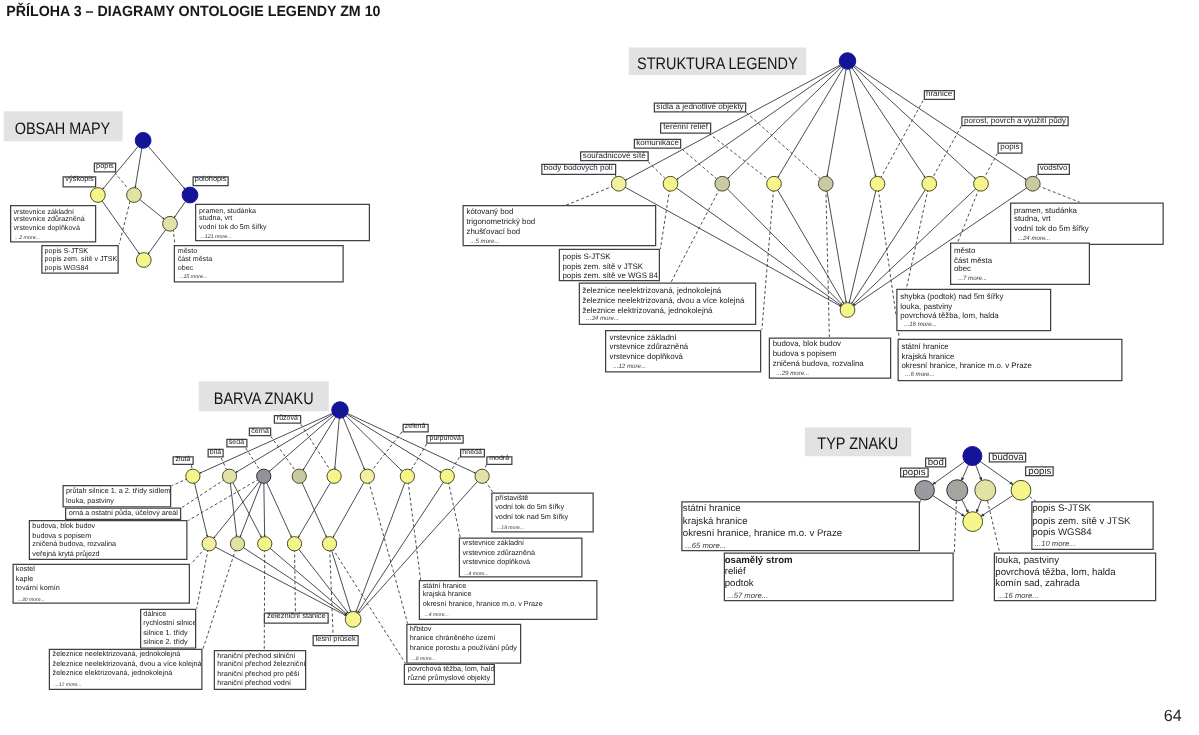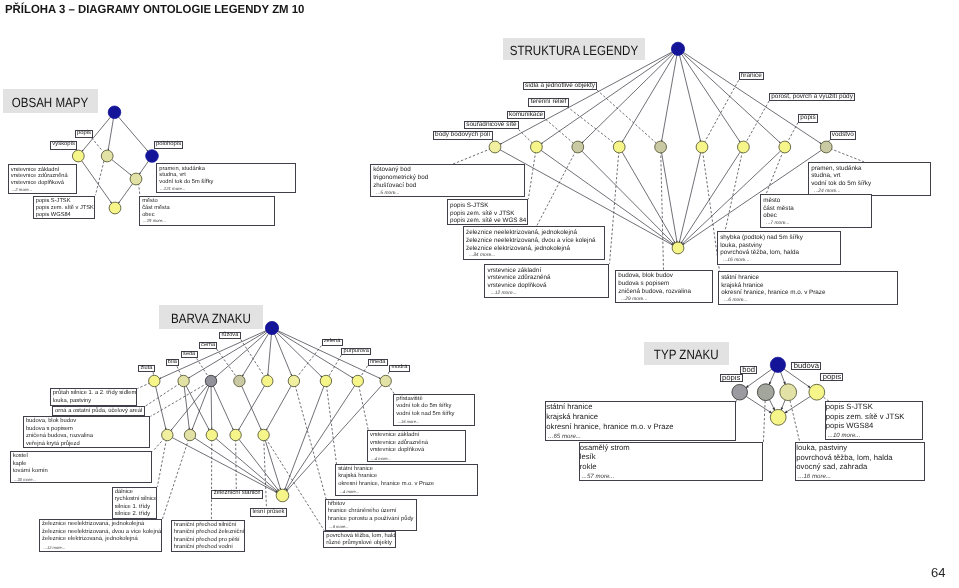--- a/index.html
+++ b/index.html
@@ -476,32 +476,32 @@
       <div class="lbl auto" style="left: 820.4px; top: 372.7px; height: 8px;">
         <span style="font-size: 7.7px;">popis</span>
       </div>
       <div class="dbox" style="left: 545.3px; top: 401.4px; width: 190.3px; height: 39.4px;">
         <div style="font-size: 7.7px; line-height: 9.7px;">státní hranice</div>
         <div style="font-size: 7.7px; line-height: 9.7px;">krajská hranice</div>
         <div style="font-size: 7.7px; line-height: 9.7px;">okresní hranice, hranice m.o. v Praze</div>
         <div class="more" style="font-size: 6.13px; line-height: 9.7px; padding-left: 2px;">...65 more...</div>
       </div>
       <div class="dbox" style="left: 578.8px; top: 441.7px; width: 184.6px; height: 39.4px;">
-        <div style="font-size: 7.7px; line-height: 9.7px;">osamělý strom</div>
-        <div style="font-size: 7.7px; line-height: 9.7px;">lesík</div>
-        <div style="font-size: 7.7px; line-height: 9.7px;">rokle</div>
+        <div style="font-size: 7.7px; line-height: 9.7px; font-weight: bold;">osamělý strom</div>
+        <div style="font-size: 7.7px; line-height: 9.7px;">reliéf</div>
+        <div style="font-size: 7.7px; line-height: 9.7px;">podtok</div>
         <div class="more" style="font-size: 6.13px; line-height: 9.7px; padding-left: 2px;">...57 more...</div>
       </div>
       <div class="dbox" style="left: 824.8px; top: 400.8px; width: 98.5px; height: 39.4px;">
         <div style="font-size: 7.7px; line-height: 9.7px;">popis S-JTSK</div>
         <div style="font-size: 7.7px; line-height: 9.7px;">popis zem. sítě v JTSK</div>
         <div style="font-size: 7.7px; line-height: 9.7px;">popis WGS84</div>
         <div class="more" style="font-size: 6.13px; line-height: 9.7px; padding-left: 2px;">...10 more...</div>
       </div>
       <div class="dbox" style="left: 795.3px; top: 441.9px; width: 129.3px; height: 39.4px;">
         <div style="font-size: 7.7px; line-height: 9.7px;">louka, pastviny</div>
         <div style="font-size: 7.7px; line-height: 9.7px;">povrchová těžba, lom, halda</div>
-        <div style="font-size: 7.7px; line-height: 9.7px;">ovocný sad, zahrada</div>
+        <div style="font-size: 7.7px; line-height: 9.7px;">komín sad, zahrada</div>
         <div class="more" style="font-size: 6.13px; line-height: 9.7px; padding-left: 2px;">...16 more...</div>
       </div>
     </div>
   <div class="page-num">64</div>
 </div>
 
 </body></html>

